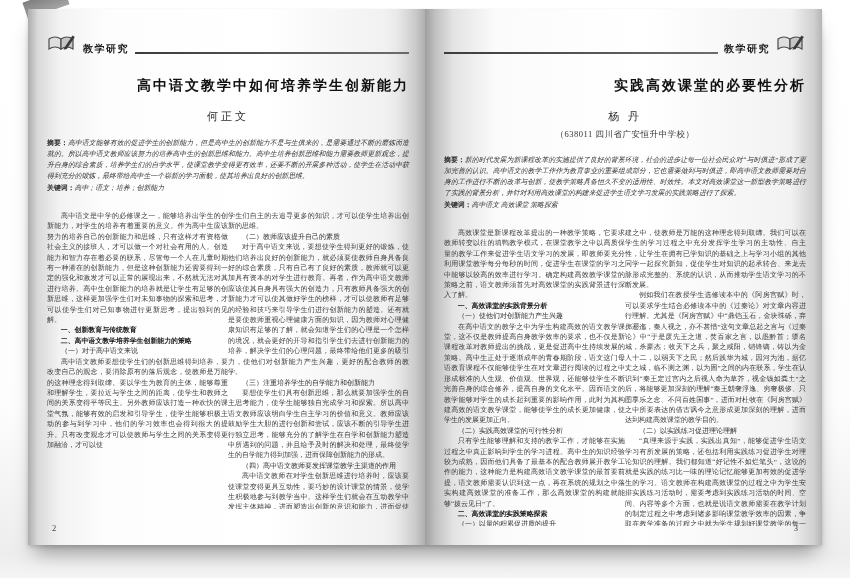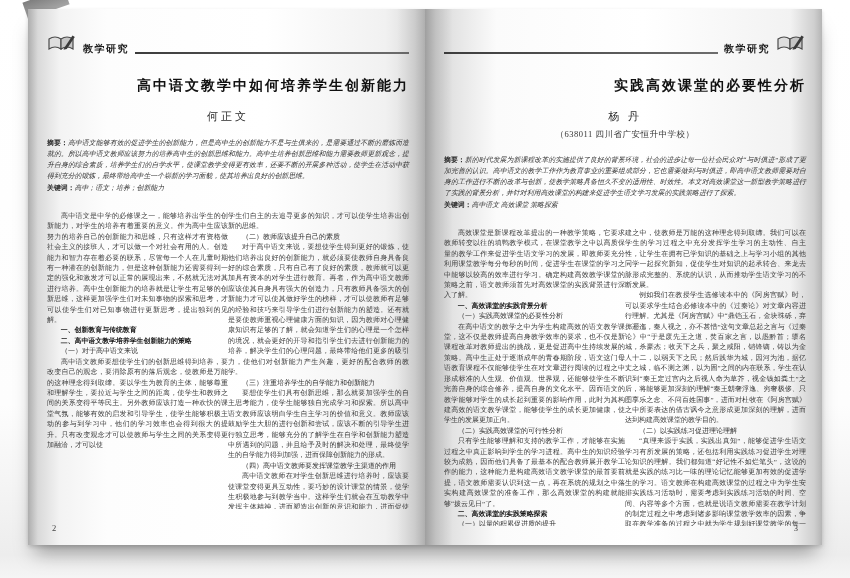--- a/index.html
+++ b/index.html
@@ -135,21 +135,21 @@
         <div class="author">杨 丹</div>
         <div class="affiliation">（638011 四川省广安恒升中学校）</div>
 
         <div class="abstract"><span class="ab-label">摘要：</span><span class="ab-text">新的时代发展为新课程改革的实施提供了良好的背景环境，社会的进步让每一位社会民众对“与时俱进”形成了更加完善的认识。高中语文的教学工作作为教育事业的重要组成部分，它也需要做到与时俱进，即高中语文教师需要对自身的工作进行不断的改革与创新，使教学策略具备恒久不变的适用性、时效性。本文对高效课堂这一新型教学策略进行了实践的背景分析，并针对利用高效课堂的构建来促进学生语文学习发展的实践策略进行了探索。</span></div>
         <div class="keywords"><span class="kw-label">关键词：</span><span class="kw-text">高中语文 高效课堂 策略探索</span></div>
 
         <div class="columns">
           <div class="col">
               <p class="t-para">高效课堂是新课程改革提出的一种教学策略，它要求教师转变以往的填鸭教学模式，在课堂教学之中以高质保量的教学工作来促进学生语文学习的发展，即教师要充分利用课堂教学每分每秒的时间，促进学生在课堂的学习之中能够以较高的效率进行学习。确定构建高效教学课堂的策略之前，语文教师须首先对高效课堂的实践背景进行深入了解。</p>
               <p class="t-h1">一、高效课堂的实践背景分析</p>
-              <p class="t-h2">（一）实践高效课堂的必要性分析</p>
+              <p class="t-h2">（一）使他们对创新能力产生兴趣</p>
               <p class="t-para">在高中语文的教学之中为学生构建高效的语文教学课堂，这不仅是教师提高自身教学效率的要求，也不仅是新课程改革对教师提出的挑战，更是促进高中生持续发展的策略。高中生正处于逐渐成年的青春期阶段，语文这门母语教育课程不仅能够使学生在对文章进行阅读的过程之中形成标准的人生观、价值观、世界观，还能够使学生不断完善自身的综合修养，提高自身的文化水平。因而语文的教学能够对学生的成长起到重要的影响作用，此时为其构建高效的语文教学课堂，能够使学生的成长更加健康，使学生的发展更加正向。</p>
               <p class="t-h2">（二）实践高效课堂的可行性分析</p>
               <p class="t-para">只有学生能够理解和支持的教学工作，才能够在实施过程之中真正影响到学生的学习进程。高中生的知识经验较为成熟，因而他们具备了最基本的配合教师展开教学工作的能力，这种能力是构建高效语文教学课堂的最首要前提，语文教师需要认识到这一点，再在系统的规划之中落实构建高效课堂的准备工作，那么高效课堂的构建就能够“拨云见日”了。</p>
               <p class="t-h1">二、高效课堂的实践策略探索</p>
               <p class="t-h2">（一）以量的积累促进质的提升</p>
             </div>
           <div class="col">
               <p class="t-contp">建之中，使教师是万能的这种理念得到取缔。我们可以在学生的学习过程之中充分发挥学生学习的主动性、自主性，让学生在拥有已学知识的基础之上与学习小组的其他同学一起探究新知，促使学生对知识的起承转合、来龙去脉形成完整的、系统的认识，从而推动学生语文学习的不断发展。</p>
               <p class="t-para">例如我们在教授学生选修读本中的《阿房宫赋》时，可以要求学生结合必修读本中的《过秦论》对文章内容进行理解。尤其是《阿房宫赋》中“鼎铛玉石，金块珠砾，弃掷逦迤，秦人视之，亦不甚惜”这句文章总起之言与《过秦论》中“于是废先王之道，焚百家之言，以愚黔首；隳名城，杀豪杰；收天下之兵，聚之咸阳，销锋镝，铸以为金人十二，以弱天下之民；然后践华为城，因河为池，据亿丈之城，临不测之渊，以为固”之间的内在联系，学生在认识到“秦王定过宫内之后视人命为草芥，视金钱如粪土”之后，将能够更加深刻的理解“秦王朝奢浮逸、穷奢极侈、只图享乐之念、不问百姓国事”，进而对杜牧在《阿房宫赋》之中所要表达的借古讽今之意形成更加深刻的理解，进而达到构建高效课堂的教学目的。</p>
               <p class="t-h2">（二）以实践练习促进理论理解</p>

